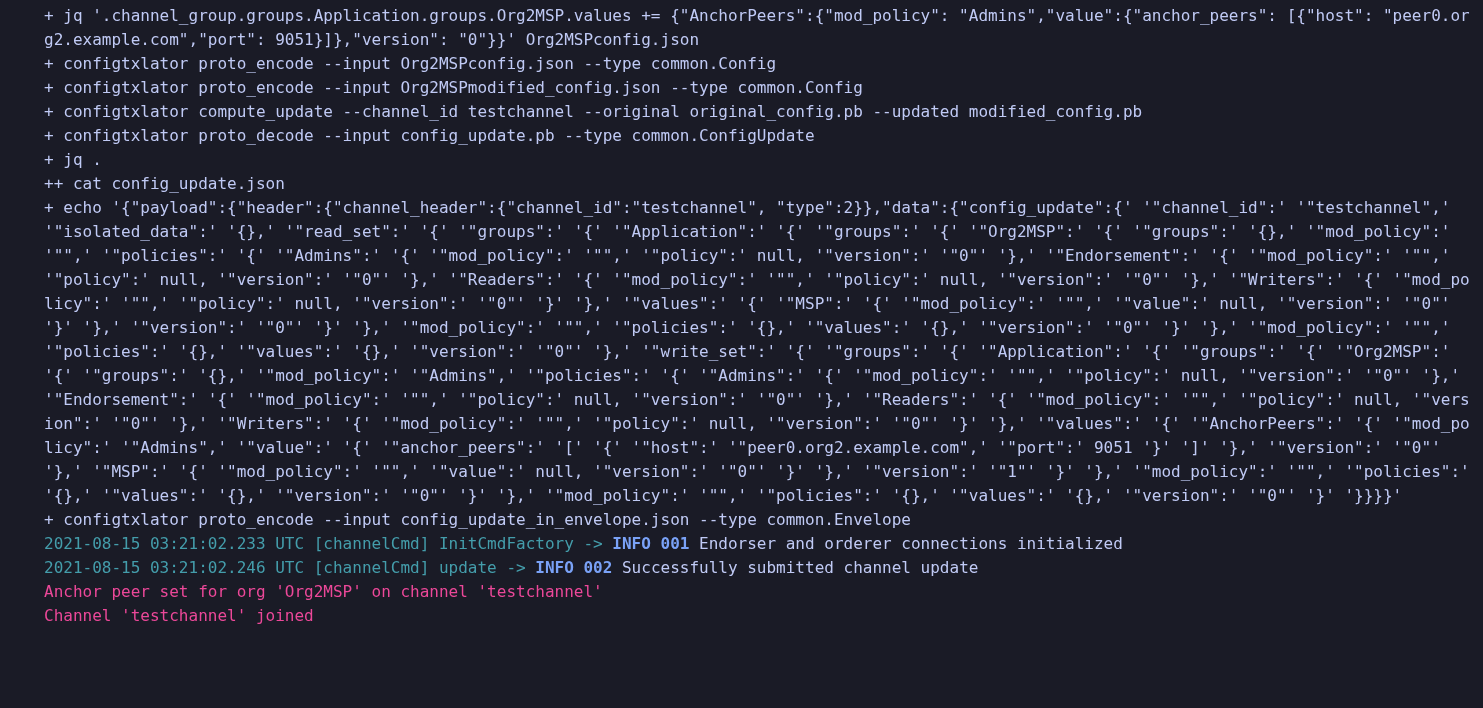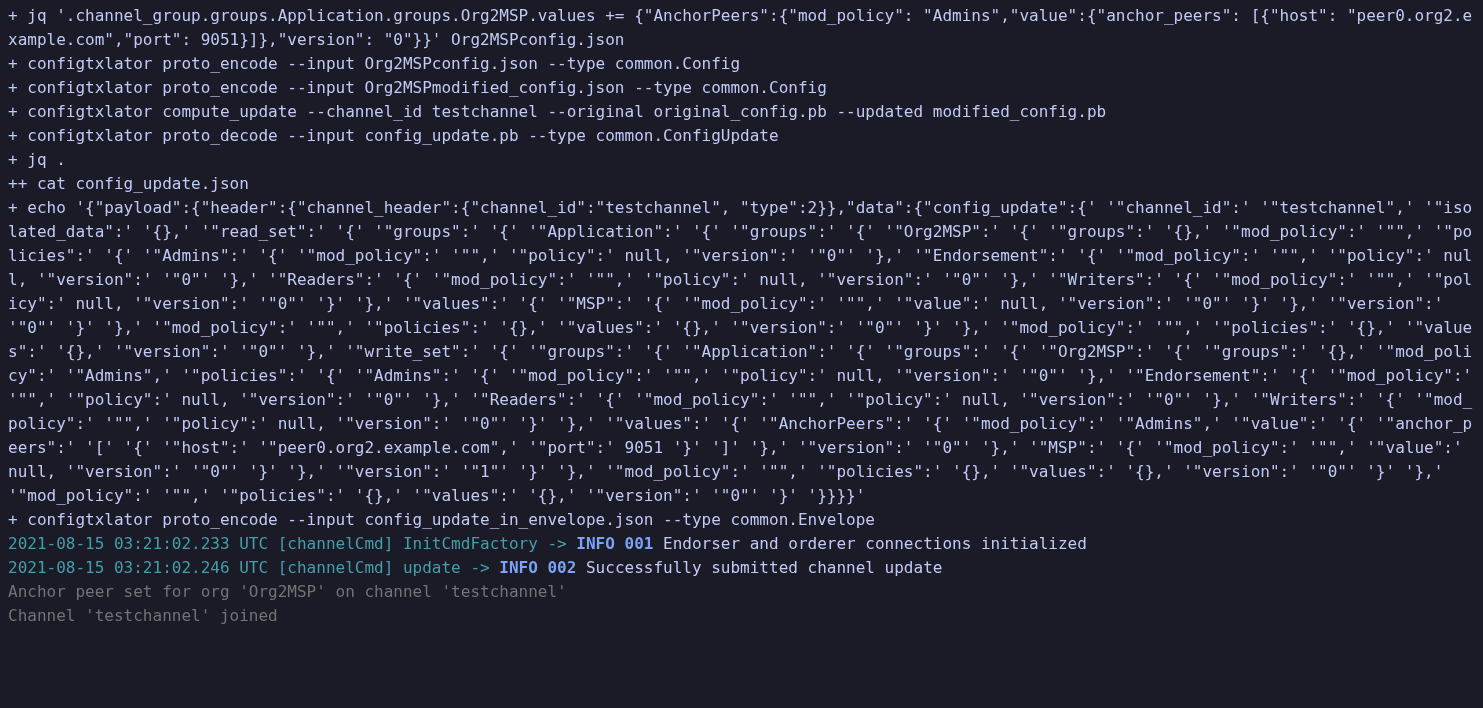--- a/index.html
+++ b/index.html
@@ -11,24 +11,25 @@
     font-size: 16px;
     line-height: 1.5;
     width: 1483px;
     height: 708px;
     overflow: hidden;
   }
   .terminal {
     padding: 4px 8px;
     white-space: pre-wrap;
     word-break: break-all;
+    margin-left: 36px;
   }
   .line { display: block; }
   .seg { white-space: pre-wrap; }
   .c-default { color: #c0caf5; }
   .c-cyan    { color: #449dab; text-align: right; }
   .c-blue    { color: #7aa2f7; font-weight: bold; }
-  .c-green   { color: #737373; }
+  .c-green   { color: #ec4899; }
 </style>
 </head>
 <body>
 
 <div class="terminal" id="terminal"><span class="line"><span class="seg c-default">+ jq '.channel_group.groups.Application.groups.Org2MSP.values += {"AnchorPeers":{"mod_policy": "Admins","value":{"anchor_peers": [{"host": "peer0.org2.example.com","port": 9051}]},"version": "0"}}' Org2MSPconfig.json</span></span><span class="line"><span class="seg c-default">+ configtxlator proto_encode --input Org2MSPconfig.json --type common.Config</span></span><span class="line"><span class="seg c-default">+ configtxlator proto_encode --input Org2MSPmodified_config.json --type common.Config</span></span><span class="line"><span class="seg c-default">+ configtxlator compute_update --channel_id testchannel --original original_config.pb --updated modified_config.pb</span></span><span class="line"><span class="seg c-default">+ configtxlator proto_decode --input config_update.pb --type common.ConfigUpdate</span></span><span class="line"><span class="seg c-default">+ jq .</span></span><span class="line"><span class="seg c-default">++ cat config_update.json</span></span><span class="line"><span class="seg c-default">+ echo '{"payload":{"header":{"channel_header":{"channel_id":"testchannel", "type":2}},"data":{"config_update":{' '"channel_id":' '"testchannel",' '"isolated_data":' '{},' '"read_set":' '{' '"groups":' '{' '"Application":' '{' '"groups":' '{' '"Org2MSP":' '{' '"groups":' '{},' '"mod_policy":' '"",' '"policies":' '{' '"Admins":' '{' '"mod_policy":' '"",' '"policy":' null, '"version":' '"0"' '},' '"Endorsement":' '{' '"mod_policy":' '"",' '"policy":' null, '"version":' '"0"' '},' '"Readers":' '{' '"mod_policy":' '"",' '"policy":' null, '"version":' '"0"' '},' '"Writers":' '{' '"mod_policy":' '"",' '"policy":' null, '"version":' '"0"' '}' '},' '"values":' '{' '"MSP":' '{' '"mod_policy":' '"",' '"value":' null, '"version":' '"0"' '}' '},' '"version":' '"0"' '}' '},' '"mod_policy":' '"",' '"policies":' '{},' '"values":' '{},' '"version":' '"0"' '}' '},' '"mod_policy":' '"",' '"policies":' '{},' '"values":' '{},' '"version":' '"0"' '},' '"write_set":' '{' '"groups":' '{' '"Application":' '{' '"groups":' '{' '"Org2MSP":' '{' '"groups":' '{},' '"mod_policy":' '"Admins",' '"policies":' '{' '"Admins":' '{' '"mod_policy":' '"",' '"policy":' null, '"version":' '"0"' '},' '"Endorsement":' '{' '"mod_policy":' '"",' '"policy":' null, '"version":' '"0"' '},' '"Readers":' '{' '"mod_policy":' '"",' '"policy":' null, '"version":' '"0"' '},' '"Writers":' '{' '"mod_policy":' '"",' '"policy":' null, '"version":' '"0"' '}' '},' '"values":' '{' '"AnchorPeers":' '{' '"mod_policy":' '"Admins",' '"value":' '{' '"anchor_peers":' '[' '{' '"host":' '"peer0.org2.example.com",' '"port":' 9051 '}' ']' '},' '"version":' '"0"' '},' '"MSP":' '{' '"mod_policy":' '"",' '"value":' null, '"version":' '"0"' '}' '},' '"version":' '"1"' '}' '},' '"mod_policy":' '"",' '"policies":' '{},' '"values":' '{},' '"version":' '"0"' '}' '},' '"mod_policy":' '"",' '"policies":' '{},' '"values":' '{},' '"version":' '"0"' '}' '}}}}'</span></span><span class="line"><span class="seg c-default">+ configtxlator proto_encode --input config_update_in_envelope.json --type common.Envelope</span></span><span class="line"><span class="seg c-cyan">2021-08-15 03:21:02.233 UTC [channelCmd] InitCmdFactory -&gt; </span><span class="seg c-blue">INFO 001</span><span class="seg c-default"> Endorser and orderer connections initialized</span></span><span class="line"><span class="seg c-cyan">2021-08-15 03:21:02.246 UTC [channelCmd] update -&gt; </span><span class="seg c-blue">INFO 002</span><span class="seg c-default"> Successfully submitted channel update</span></span><span class="line"><span class="seg c-green">Anchor peer set for org 'Org2MSP' on channel 'testchannel'</span></span><span class="line"><span class="seg c-green">Channel 'testchannel' joined</span></span></div>
 
 </body></html>

